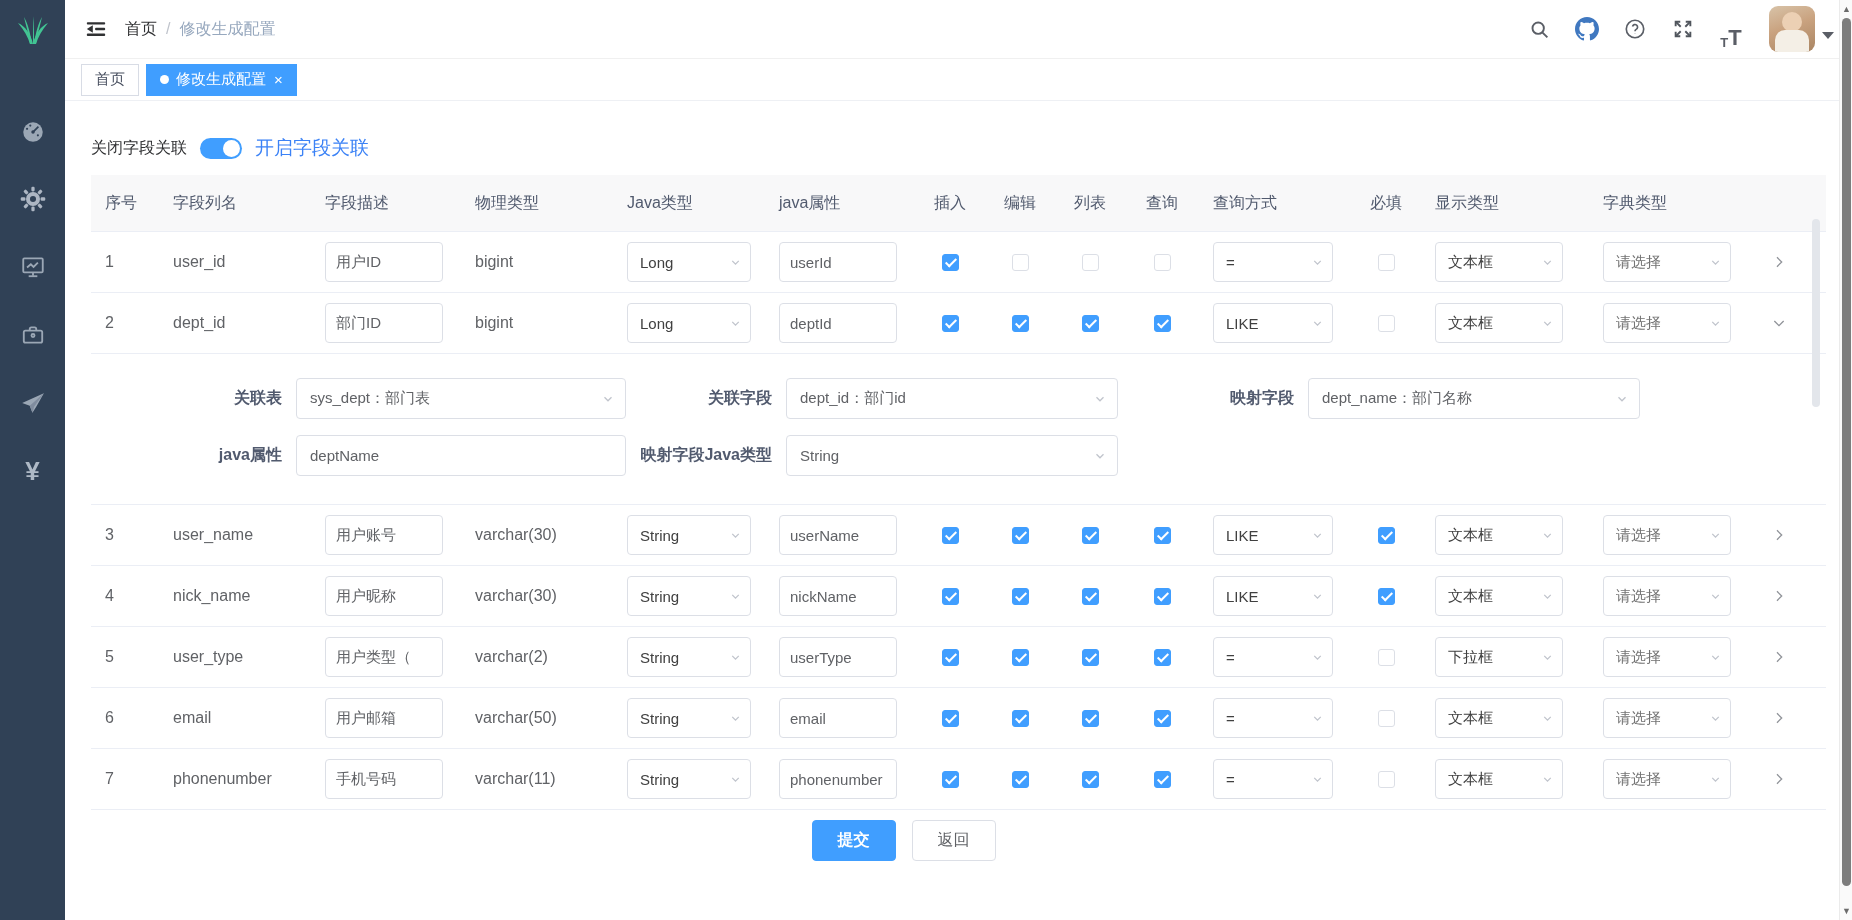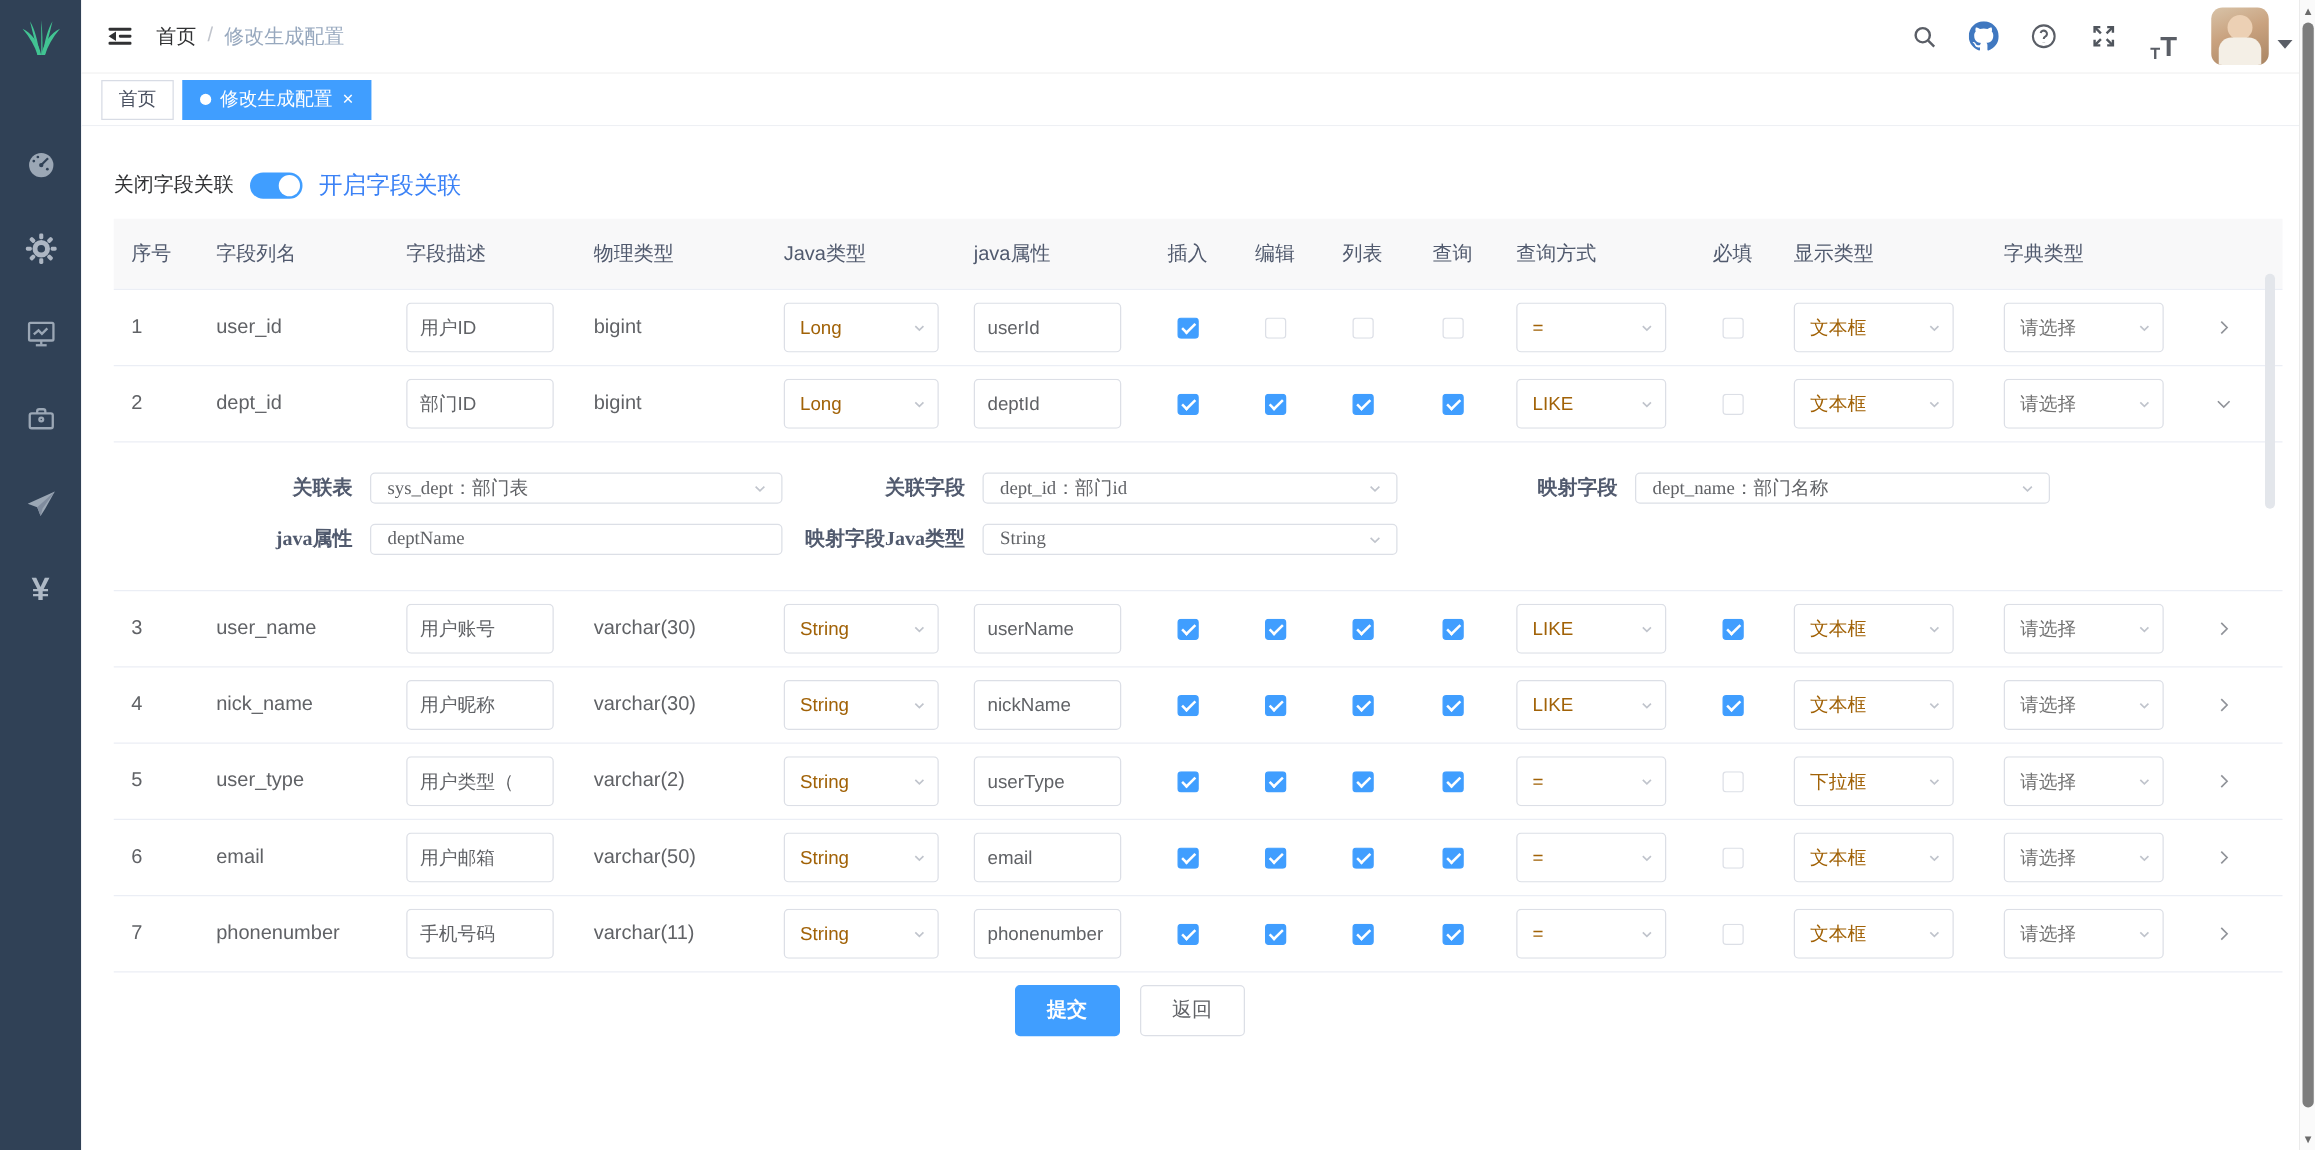--- a/index.html
+++ b/index.html
@@ -76,42 +76,42 @@
   .cell { padding-left:14px; overflow:hidden; white-space:nowrap; }
   .cell.center { padding-left:0; text-align:center; display:flex; justify-content:center; }
 
   .tinput { width:118px; height:40px; border:1px solid #dcdfe6; border-radius:4px;
     display:flex; align-items:center; padding:0 10px; font-size:15px; color:#606266;
     overflow:hidden; white-space:nowrap; background:#fff; cursor:text; }
   .tinput span { overflow:hidden; white-space:nowrap; }
 
   .tselect { height:40px; border:1px solid #dcdfe6; border-radius:4px; background:#fff;
     display:flex; align-items:center; justify-content:space-between; padding:0 8px 0 12px;
-    font-size:15px; color:#a16207; cursor:pointer; }
+    font-size:15px; color:#404040; cursor:pointer; }
   .tselect.w-def { width:124px; }
   .tselect.w-query { width:120px; }
   .tselect.w-dd { width:128px; }
   .tselect.placeholder { color:#737373; }
   .sel-arrow { flex:0 0 auto; margin-left:4px; }
 
   .checkbox { width:17px; height:17px; border:1px solid #dcdfe6; border-radius:3px;
     background:#fff; position:relative; cursor:pointer; display:inline-block; }
   .checkbox.checked { background:#409eff; border-color:#409eff; }
   .checkbox.checked::after { content:""; position:absolute; left:5px; top:1.5px; width:4px; height:9px;
     border:solid #fff; border-width:0 2px 2px 0; transform:rotate(45deg); }
 
   .expand-cell { display:flex; justify-content:center; cursor:pointer; }
   .expand-arrow { transition:transform .2s; }
   .trow.expanded .expand-arrow { transform:rotate(90deg); }
 
   
-  .expansion { border-top:1px solid #ebeef5; background:#fff; padding:24px 0 28px 0;font-family:Liberation Serif, serif; }
+  .expansion { border-top:1px solid #ebeef5; background:#fff; padding:24px 0 28px 0; }
   .exp-grid { display:grid; grid-template-columns:205px 330px 160px 332px 190px 332px; row-gap:16px; align-items:center; }
   .exp-label { font-weight:bold; color:#515a6e; font-size:16px; text-align:right; padding-right:14px; white-space:nowrap; }
-  .exp-select,.exp-input { height:25px; border:1px solid #dcdfe6; border-radius:4px; background:#fff;
+  .exp-select,.exp-input { height:41px; border:1px solid #dcdfe6; border-radius:4px; background:#fff;
     display:flex; align-items:center; justify-content:space-between; padding:0 10px 0 13px;
     font-size:15px; color:#606266; }
   .exp-input { cursor:text; }
   .exp-select { cursor:pointer; }
 
   
   .inner-scroll { position:absolute; right:6px; top:44px; width:8px; height:188px;
     border-radius:4px; background:#e3e6eb; cursor:pointer; }
 
   

